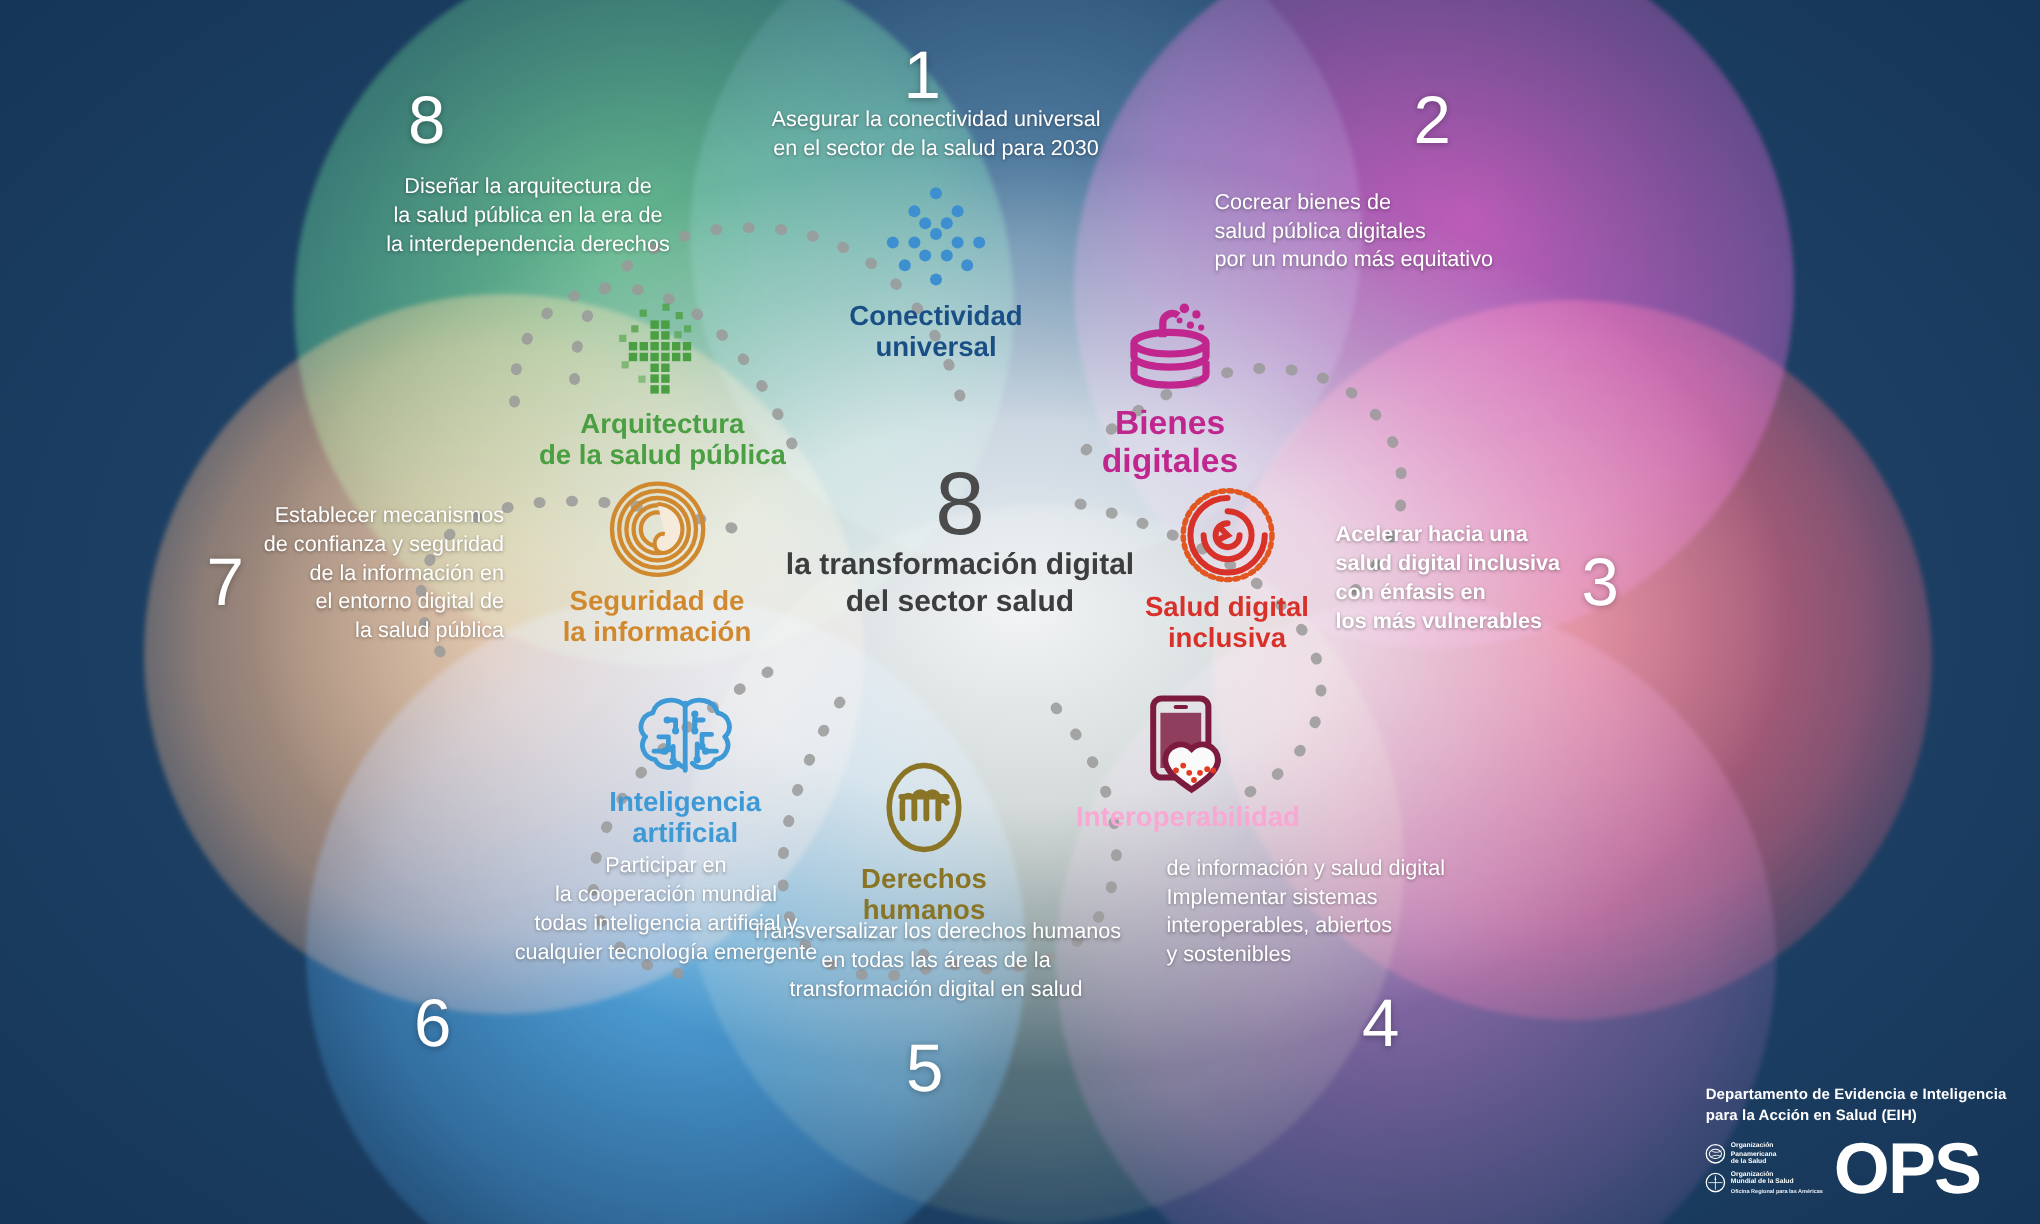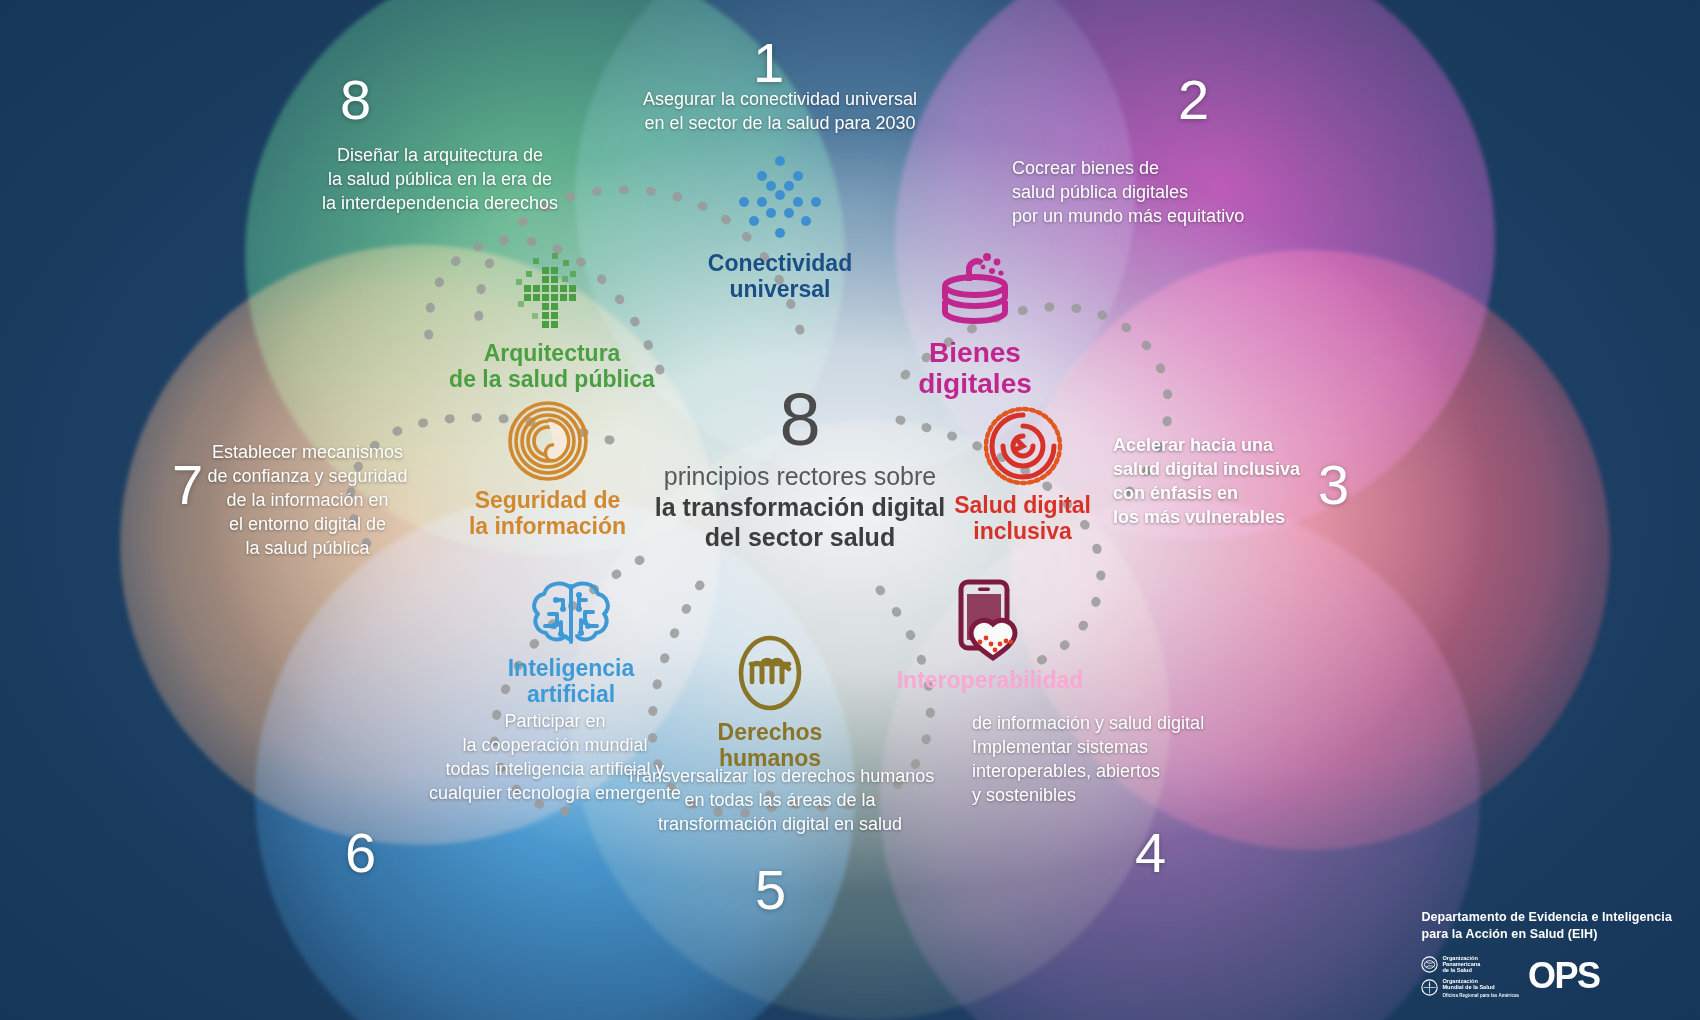--- a/index.html
+++ b/index.html
@@ -36,21 +36,21 @@
   #center .l2 { font-size:25px; color:#3c3d3f; font-weight:bold; line-height:1.22; }
   #center .l3 { font-size:25px; color:#3c3d3f; font-weight:bold; line-height:1.22; }
 
   
   #footer { position:absolute; right:28px; bottom:22px; text-align:left; }
   #footer .dept { color:#fff; font-size:12.5px; line-height:1.35; font-weight:bold; letter-spacing:.1px;}
   #logoRow { display:flex; align-items:center; margin-top:12px; gap:9px;}
   #logoRow .marks { display:flex; flex-direction:column; gap:4px; }
   #logoRow .mkline { display:flex; align-items:center; gap:4px; }
   #logoRow .mktxt { color:#fff; font-size:5.6px; line-height:1.15; font-weight:bold; }
-  #logoRow .ops { color:#fff; font-size:36px; font-weight:bold; letter-spacing:-1.5px; line-height:.8; }
+  #logoRow .ops { color:#fff; font-size:60px; font-weight:bold; letter-spacing:-1.5px; line-height:.8; }
   .tiny-caption { color:#e9eef5; font-size:4.6px; margin-top:2px; font-weight:bold;}
   svg { display:block; }
 </style>
 </head>
 <body>
 
 <div id="stage">
 
   <div>
     <div class="blob" style="left:245px; top:-45px; width:600px; height:600px; background:radial-gradient(circle at 45% 42%, rgba(86,168,72,.95), rgba(60,140,60,.72) 55%, rgba(40,110,70,.30) 82%, rgba(0,0,0,0) 100%);"></div>
@@ -253,21 +253,21 @@
         <circle cx="56" cy="17" r="3"></circle>
           <circle cx="33" cy="22" r="3"></circle>
       </g>
     </svg>
     <div class="label" style="color:#3d9ad6; font-size:23px;">
       <div>Inteligencia</div>
       <div>artificial</div>
     </div>
   </div>
 
-  <div class="desc" style="left:195px; top:441px; width:225px; text-align:center;">
+  <div class="desc" style="left:195px; top:418px; width:225px; text-align:right;">
     <div>Establecer mecanismos</div>
     <div>de confianza y seguridad</div>
     <div>de la información en</div>
     <div>el entorno digital de</div>
     <div>la salud pública</div>
   </div>
   <div class="node" style="left:440px; top:400px; width:215px; text-align:center;">
     <svg width="82" height="82" viewBox="0 0 82 82" style="margin:0 auto 6px;">
       <g fill="none" stroke="#d1892f" stroke-width="3.6" stroke-linecap="round">
         <circle cx="41" cy="41" r="38"></circle>
@@ -326,21 +326,20 @@
       </g>
     </svg>
     <div class="label" style="color:#4a9f42; font-size:23px;">
       <div>Arquitectura</div>
       <div>de la salud pública</div>
     </div>
   </div>
 
   <div id="center">
     <div class="big">8</div>
-    <div class="l1">principios rectores sobre</div>
     <div class="l2">la transformación digital</div>
     <div class="l3">del sector salud</div>
   </div>
 
   <div id="footer">
     <div class="dept">
       <div>Departamento de Evidencia e Inteligencia</div>
       <div>para la Acción en Salud (EIH)</div>
     </div>
     <div id="logoRow">

